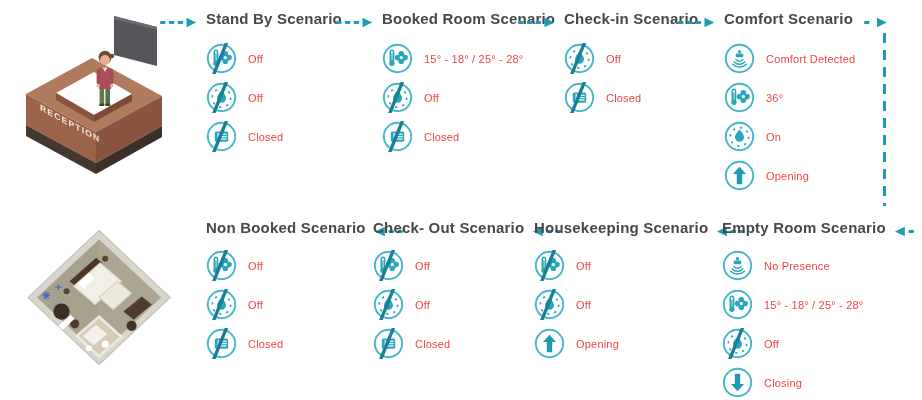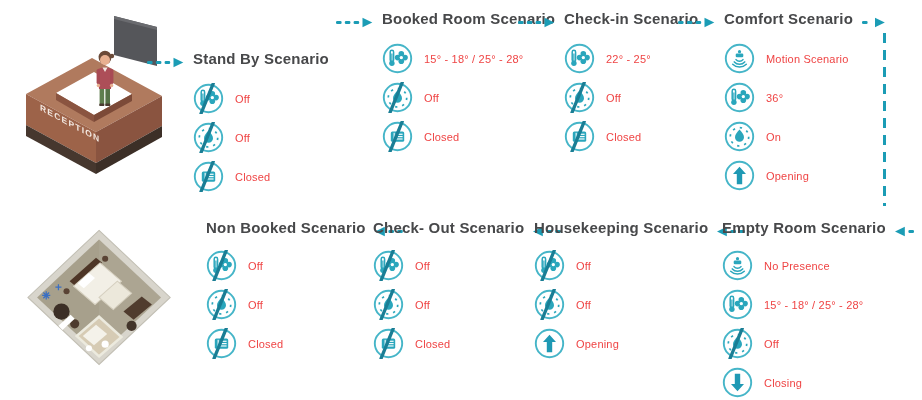--- a/index.html
+++ b/index.html
@@ -97,21 +97,21 @@
     <polygon points="44,114 56,103 60,107 48,118" fill="#ffffff"></polygon>
 
     <g stroke="#3a6fc4" stroke-width="1.2">
       <path d="M32,80 L32,88 M28,84 L36,84 M29.2,81.2 L34.8,86.8 M34.8,81.2 L29.2,86.8"></path>
       <path d="M44,73 L44,79 M41,76 L47,76"></path>
     </g>
   </svg>
 
   <div class="row-top">
 
-    <div class="col" style="left:193px; top:10px;margin-top:40px;">
+    <div class="col" style="left:206px; top:10px;">
       <div class="hdr">
         <span class="lead">
           <svg width="37" height="11" viewBox="0 0 37 11">
               <g fill="#1b9cb5">
                 <rect x="0" y="4" width="5.6" height="3" rx="1.2"></rect>
                 <rect x="8.8" y="4" width="5.6" height="3" rx="1.2"></rect>
                 <rect x="17.6" y="4" width="5.6" height="3" rx="1.2"></rect>
                 <path d="M26.5,0.8 L36.3,5.5 L26.5,10.2 Z"></path>
               </g>
             </svg>
@@ -243,150 +243,195 @@
               </g>
             </svg>
         </span>
         <span>Check-in Scenario</span>
       </div>
       <div class="items">
           <div class="item">
             <span class="icon">
               <svg width="31" height="31" viewBox="0 0 31 31">
                 <circle cx="15.5" cy="15.5" r="13.7" fill="none" stroke="#45b5c8" stroke-width="1.9"></circle>
+                <circle cx="15.5" cy="15.8" r="9.2" fill="none" stroke="#2aa6bc" stroke-width="1.7" stroke-dasharray="2.3 4.93"></circle>
+                <path d="M15.5,8.6 C13,11.6 11,13.8 11,16.3 a4.5,4.5 0 0 0 9,0 C20,13.8 18,11.6 15.5,8.6 Z" fill="#2aa6bc"></path>
+                <path d="M8,30.6 L20.2,0.6" stroke="#1a7e95" stroke-width="3.3" stroke-linecap="round" fill="none"></path>
+              </svg>
+            </span>
+            <span class="label">Off</span>
+          </div>
+          <div class="item">
+            <span class="icon">
+              <svg width="31" height="31" viewBox="0 0 31 31">
+                <circle cx="15.5" cy="15.5" r="13.7" fill="none" stroke="#45b5c8" stroke-width="1.9"></circle>
+                <rect x="8.8" y="10.4" width="13.4" height="10.4" rx="1.6" fill="#2aa6bc"></rect>
+                <rect x="11.6" y="11.8" width="1.1" height="7.6" fill="#fff"></rect>
+                <g fill="#fff">
+                  <rect x="13.6" y="12.7" width="7" height="1.15"></rect>
+                  <rect x="13.6" y="15.05" width="7" height="1.15"></rect>
+                  <rect x="13.6" y="17.4" width="7" height="1.15"></rect>
+                </g>
+                <path d="M8,30.6 L20.2,0.6" stroke="#1a7e95" stroke-width="3.3" stroke-linecap="round" fill="none"></path>
+              </svg>
+            </span>
+            <span class="label">Closed</span>
+          </div>
+        </div>
+    </div>
+
+    <div class="col" style="left:724px; top:10px;">
+      <div class="hdr">
+        <span class="lead">
+          <svg width="37" height="11" viewBox="0 0 37 11">
+              <g fill="#1b9cb5">
+                <rect x="0" y="4" width="5.6" height="3" rx="1.2"></rect>
+                <rect x="8.8" y="4" width="5.6" height="3" rx="1.2"></rect>
+                <rect x="17.6" y="4" width="5.6" height="3" rx="1.2"></rect>
+                <path d="M26.5,0.8 L36.3,5.5 L26.5,10.2 Z"></path>
+              </g>
+            </svg>
+        </span>
+        <span>Comfort Scenario</span>
+        <span class="trail">
+          <svg width="24" height="11" viewBox="0 0 24 11">
+              <g fill="#1b9cb5">
+                <rect x="0" y="4" width="5.6" height="3" rx="1.2"></rect>
+                <path d="M13,0.8 L22.8,5.5 L13,10.2 Z"></path>
+              </g>
+            </svg>
+        </span>
+      </div>
+      <div class="items">
+          <div class="item">
+            <span class="icon">
+              <svg width="31" height="31" viewBox="0 0 31 31">
+                <circle cx="15.5" cy="15.5" r="13.7" fill="none" stroke="#45b5c8" stroke-width="1.9"></circle>
+                <circle cx="15.5" cy="8.7" r="1.6" fill="#2aa6bc"></circle>
+                <rect x="11.7" y="10.4" width="7.6" height="3.8" rx="1.3" fill="#2aa6bc"></rect>
+                <g fill="none" stroke="#2aa6bc" stroke-width="1.5" stroke-linecap="round">
+                  <path d="M12,16.6 a4.4,4.4 0 0 0 7,0"></path>
+                  <path d="M10.3,18.9 a7,7 0 0 0 10.4,0"></path>
+                  <path d="M8.7,21.2 a9.6,9.6 0 0 0 13.6,0"></path>
+                </g>
+              </svg>
+            </span>
+            <span class="label">Comfort Detected</span>
+          </div>
+          <div class="item">
+            <span class="icon">
+              <svg width="31" height="31" viewBox="0 0 31 31">
+                <circle cx="15.5" cy="15.5" r="13.7" fill="none" stroke="#45b5c8" stroke-width="1.9"></circle>
                 <rect x="8.2" y="7.2" width="3.4" height="11.5" rx="1.7" fill="none" stroke="#2aa6bc" stroke-width="1.5"></rect>
                 <rect x="9.3" y="10.5" width="1.2" height="8" fill="#2aa6bc"></rect>
                 <circle cx="9.9" cy="20.2" r="2.7" fill="#2aa6bc"></circle>
                 <g fill="#2aa6bc">
                   <circle cx="19.3" cy="10.9" r="2.8"></circle>
                   <circle cx="23" cy="14.6" r="2.8"></circle>
                   <circle cx="19.3" cy="18.3" r="2.8"></circle>
                   <circle cx="15.6" cy="14.6" r="2.8"></circle>
                 </g>
                 <circle cx="19.3" cy="14.6" r="1.6" fill="#fff"></circle>
               </svg>
             </span>
-            <span class="label">22° - 25°</span>
-          </div>
-          <div class="item">
-            <span class="icon">
-              <svg width="31" height="31" viewBox="0 0 31 31">
-                <circle cx="15.5" cy="15.5" r="13.7" fill="none" stroke="#45b5c8" stroke-width="1.9"></circle>
-                <circle cx="15.5" cy="15.8" r="9.2" fill="none" stroke="#2aa6bc" stroke-width="1.7" stroke-dasharray="2.3 4.93"></circle>
-                <path d="M15.5,8.6 C13,11.6 11,13.8 11,16.3 a4.5,4.5 0 0 0 9,0 C20,13.8 18,11.6 15.5,8.6 Z" fill="#2aa6bc"></path>
-                <path d="M8,30.6 L20.2,0.6" stroke="#1a7e95" stroke-width="3.3" stroke-linecap="round" fill="none"></path>
-              </svg>
-            </span>
-            <span class="label">Off</span>
-          </div>
-          <div class="item">
-            <span class="icon">
-              <svg width="31" height="31" viewBox="0 0 31 31">
-                <circle cx="15.5" cy="15.5" r="13.7" fill="none" stroke="#45b5c8" stroke-width="1.9"></circle>
-                <rect x="8.8" y="10.4" width="13.4" height="10.4" rx="1.6" fill="#2aa6bc"></rect>
-                <rect x="11.6" y="11.8" width="1.1" height="7.6" fill="#fff"></rect>
-                <g fill="#fff">
-                  <rect x="13.6" y="12.7" width="7" height="1.15"></rect>
-                  <rect x="13.6" y="15.05" width="7" height="1.15"></rect>
-                  <rect x="13.6" y="17.4" width="7" height="1.15"></rect>
-                </g>
-                <path d="M8,30.6 L20.2,0.6" stroke="#1a7e95" stroke-width="3.3" stroke-linecap="round" fill="none"></path>
-              </svg>
-            </span>
-            <span class="label">Closed</span>
-          </div>
-        </div>
-    </div>
-
-    <div class="col" style="left:724px; top:10px;">
-      <div class="hdr">
-        <span class="lead">
-          <svg width="37" height="11" viewBox="0 0 37 11">
-              <g fill="#1b9cb5">
-                <rect x="0" y="4" width="5.6" height="3" rx="1.2"></rect>
-                <rect x="8.8" y="4" width="5.6" height="3" rx="1.2"></rect>
-                <rect x="17.6" y="4" width="5.6" height="3" rx="1.2"></rect>
-                <path d="M26.5,0.8 L36.3,5.5 L26.5,10.2 Z"></path>
-              </g>
-            </svg>
-        </span>
-        <span>Comfort Scenario</span>
+            <span class="label">36°</span>
+          </div>
+          <div class="item">
+            <span class="icon">
+              <svg width="31" height="31" viewBox="0 0 31 31">
+                <circle cx="15.5" cy="15.5" r="13.7" fill="none" stroke="#45b5c8" stroke-width="1.9"></circle>
+                <circle cx="15.5" cy="15.8" r="9.2" fill="none" stroke="#2aa6bc" stroke-width="1.7" stroke-dasharray="2.3 4.93"></circle>
+                <path d="M15.5,8.6 C13,11.6 11,13.8 11,16.3 a4.5,4.5 0 0 0 9,0 C20,13.8 18,11.6 15.5,8.6 Z" fill="#2aa6bc"></path>
+              </svg>
+            </span>
+            <span class="label">On</span>
+          </div>
+          <div class="item">
+            <span class="icon">
+              <svg width="31" height="31" viewBox="0 0 31 31">
+                <circle cx="15.5" cy="15.5" r="13.7" fill="none" stroke="#45b5c8" stroke-width="1.9"></circle>
+                <path d="M15.5,6.8 L22,14 L18.2,14 L18.2,24.2 L12.8,24.2 L12.8,14 L9,14 Z" fill="#1f99b4"></path>
+              </svg>
+            </span>
+            <span class="label">Opening</span>
+          </div>
+        </div>
+    </div>
+  </div>
+
+  <div id="connector"></div>
+
+  <div class="row-bottom">
+
+    <div class="col" style="left:206px; top:219px;">
+      <div class="hdr">
+        <span>Non Booked Scenario</span>
         <span class="trail">
-          <svg width="24" height="11" viewBox="0 0 24 11">
-              <g fill="#1b9cb5">
-                <rect x="0" y="4" width="5.6" height="3" rx="1.2"></rect>
-                <path d="M13,0.8 L22.8,5.5 L13,10.2 Z"></path>
-              </g>
-            </svg>
-        </span>
-      </div>
-      <div class="items">
-          <div class="item">
-            <span class="icon">
-              <svg width="31" height="31" viewBox="0 0 31 31">
-                <circle cx="15.5" cy="15.5" r="13.7" fill="none" stroke="#45b5c8" stroke-width="1.9"></circle>
-                <circle cx="15.5" cy="8.7" r="1.6" fill="#2aa6bc"></circle>
-                <rect x="11.7" y="10.4" width="7.6" height="3.8" rx="1.3" fill="#2aa6bc"></rect>
-                <g fill="none" stroke="#2aa6bc" stroke-width="1.5" stroke-linecap="round">
-                  <path d="M12,16.6 a4.4,4.4 0 0 0 7,0"></path>
-                  <path d="M10.3,18.9 a7,7 0 0 0 10.4,0"></path>
-                  <path d="M8.7,21.2 a9.6,9.6 0 0 0 13.6,0"></path>
-                </g>
-              </svg>
-            </span>
-            <span class="label">Motion Scenario</span>
-          </div>
+          <svg width="30" height="11" viewBox="0 0 30 11">
+              <g fill="#1b9cb5">
+                <path d="M9.8,0.8 L0,5.5 L9.8,10.2 Z"></path>
+                <rect x="13.4" y="4" width="5.6" height="3" rx="1.2"></rect>
+                <rect x="22.2" y="4" width="5.6" height="3" rx="1.2"></rect>
+              </g>
+            </svg>
+        </span>
+      </div>
+      <div class="items">
           <div class="item">
             <span class="icon">
               <svg width="31" height="31" viewBox="0 0 31 31">
                 <circle cx="15.5" cy="15.5" r="13.7" fill="none" stroke="#45b5c8" stroke-width="1.9"></circle>
                 <rect x="8.2" y="7.2" width="3.4" height="11.5" rx="1.7" fill="none" stroke="#2aa6bc" stroke-width="1.5"></rect>
                 <rect x="9.3" y="10.5" width="1.2" height="8" fill="#2aa6bc"></rect>
                 <circle cx="9.9" cy="20.2" r="2.7" fill="#2aa6bc"></circle>
                 <g fill="#2aa6bc">
                   <circle cx="19.3" cy="10.9" r="2.8"></circle>
                   <circle cx="23" cy="14.6" r="2.8"></circle>
                   <circle cx="19.3" cy="18.3" r="2.8"></circle>
                   <circle cx="15.6" cy="14.6" r="2.8"></circle>
                 </g>
                 <circle cx="19.3" cy="14.6" r="1.6" fill="#fff"></circle>
-              </svg>
-            </span>
-            <span class="label">36°</span>
-          </div>
-          <div class="item">
-            <span class="icon">
-              <svg width="31" height="31" viewBox="0 0 31 31">
-                <circle cx="15.5" cy="15.5" r="13.7" fill="none" stroke="#45b5c8" stroke-width="1.9"></circle>
-                <circle cx="15.5" cy="15.8" r="9.2" fill="none" stroke="#2aa6bc" stroke-width="1.7" stroke-dasharray="2.3 4.93"></circle>
-                <path d="M15.5,8.6 C13,11.6 11,13.8 11,16.3 a4.5,4.5 0 0 0 9,0 C20,13.8 18,11.6 15.5,8.6 Z" fill="#2aa6bc"></path>
-              </svg>
-            </span>
-            <span class="label">On</span>
-          </div>
-          <div class="item">
-            <span class="icon">
-              <svg width="31" height="31" viewBox="0 0 31 31">
-                <circle cx="15.5" cy="15.5" r="13.7" fill="none" stroke="#45b5c8" stroke-width="1.9"></circle>
-                <path d="M15.5,6.8 L22,14 L18.2,14 L18.2,24.2 L12.8,24.2 L12.8,14 L9,14 Z" fill="#1f99b4"></path>
-              </svg>
-            </span>
-            <span class="label">Opening</span>
-          </div>
-        </div>
-    </div>
-  </div>
-
-  <div id="connector"></div>
-
-  <div class="row-bottom">
-
-    <div class="col" style="left:206px; top:219px;">
-      <div class="hdr">
-        <span>Non Booked Scenario</span>
+                <path d="M8,30.6 L20.2,0.6" stroke="#1a7e95" stroke-width="3.3" stroke-linecap="round" fill="none"></path>
+              </svg>
+            </span>
+            <span class="label">Off</span>
+          </div>
+          <div class="item">
+            <span class="icon">
+              <svg width="31" height="31" viewBox="0 0 31 31">
+                <circle cx="15.5" cy="15.5" r="13.7" fill="none" stroke="#45b5c8" stroke-width="1.9"></circle>
+                <circle cx="15.5" cy="15.8" r="9.2" fill="none" stroke="#2aa6bc" stroke-width="1.7" stroke-dasharray="2.3 4.93"></circle>
+                <path d="M15.5,8.6 C13,11.6 11,13.8 11,16.3 a4.5,4.5 0 0 0 9,0 C20,13.8 18,11.6 15.5,8.6 Z" fill="#2aa6bc"></path>
+                <path d="M8,30.6 L20.2,0.6" stroke="#1a7e95" stroke-width="3.3" stroke-linecap="round" fill="none"></path>
+              </svg>
+            </span>
+            <span class="label">Off</span>
+          </div>
+          <div class="item">
+            <span class="icon">
+              <svg width="31" height="31" viewBox="0 0 31 31">
+                <circle cx="15.5" cy="15.5" r="13.7" fill="none" stroke="#45b5c8" stroke-width="1.9"></circle>
+                <rect x="8.8" y="10.4" width="13.4" height="10.4" rx="1.6" fill="#2aa6bc"></rect>
+                <rect x="11.6" y="11.8" width="1.1" height="7.6" fill="#fff"></rect>
+                <g fill="#fff">
+                  <rect x="13.6" y="12.7" width="7" height="1.15"></rect>
+                  <rect x="13.6" y="15.05" width="7" height="1.15"></rect>
+                  <rect x="13.6" y="17.4" width="7" height="1.15"></rect>
+                </g>
+                <path d="M8,30.6 L20.2,0.6" stroke="#1a7e95" stroke-width="3.3" stroke-linecap="round" fill="none"></path>
+              </svg>
+            </span>
+            <span class="label">Closed</span>
+          </div>
+        </div>
+    </div>
+
+    <div class="col" style="left:373px; top:219px;">
+      <div class="hdr">
+        <span>Check- Out Scenario</span>
         <span class="trail">
           <svg width="30" height="11" viewBox="0 0 30 11">
               <g fill="#1b9cb5">
                 <path d="M9.8,0.8 L0,5.5 L9.8,10.2 Z"></path>
                 <rect x="13.4" y="4" width="5.6" height="3" rx="1.2"></rect>
                 <rect x="22.2" y="4" width="5.6" height="3" rx="1.2"></rect>
               </g>
             </svg>
         </span>
       </div>
@@ -433,23 +478,23 @@
                   <rect x="13.6" y="17.4" width="7" height="1.15"></rect>
                 </g>
                 <path d="M8,30.6 L20.2,0.6" stroke="#1a7e95" stroke-width="3.3" stroke-linecap="round" fill="none"></path>
               </svg>
             </span>
             <span class="label">Closed</span>
           </div>
         </div>
     </div>
 
-    <div class="col" style="left:373px; top:219px;">
-      <div class="hdr">
-        <span>Check- Out Scenario</span>
+    <div class="col" style="left:534px; top:219px;">
+      <div class="hdr">
+        <span>Housekeeping Scenario</span>
         <span class="trail">
           <svg width="30" height="11" viewBox="0 0 30 11">
               <g fill="#1b9cb5">
                 <path d="M9.8,0.8 L0,5.5 L9.8,10.2 Z"></path>
                 <rect x="13.4" y="4" width="5.6" height="3" rx="1.2"></rect>
                 <rect x="22.2" y="4" width="5.6" height="3" rx="1.2"></rect>
               </g>
             </svg>
         </span>
       </div>
@@ -481,133 +526,70 @@
                 <path d="M15.5,8.6 C13,11.6 11,13.8 11,16.3 a4.5,4.5 0 0 0 9,0 C20,13.8 18,11.6 15.5,8.6 Z" fill="#2aa6bc"></path>
                 <path d="M8,30.6 L20.2,0.6" stroke="#1a7e95" stroke-width="3.3" stroke-linecap="round" fill="none"></path>
               </svg>
             </span>
             <span class="label">Off</span>
           </div>
           <div class="item">
             <span class="icon">
               <svg width="31" height="31" viewBox="0 0 31 31">
                 <circle cx="15.5" cy="15.5" r="13.7" fill="none" stroke="#45b5c8" stroke-width="1.9"></circle>
-                <rect x="8.8" y="10.4" width="13.4" height="10.4" rx="1.6" fill="#2aa6bc"></rect>
-                <rect x="11.6" y="11.8" width="1.1" height="7.6" fill="#fff"></rect>
-                <g fill="#fff">
-                  <rect x="13.6" y="12.7" width="7" height="1.15"></rect>
-                  <rect x="13.6" y="15.05" width="7" height="1.15"></rect>
-                  <rect x="13.6" y="17.4" width="7" height="1.15"></rect>
-                </g>
-                <path d="M8,30.6 L20.2,0.6" stroke="#1a7e95" stroke-width="3.3" stroke-linecap="round" fill="none"></path>
-              </svg>
-            </span>
-            <span class="label">Closed</span>
-          </div>
-        </div>
-    </div>
-
-    <div class="col" style="left:534px; top:219px;">
-      <div class="hdr">
-        <span>Housekeeping Scenario</span>
+                <path d="M15.5,6.8 L22,14 L18.2,14 L18.2,24.2 L12.8,24.2 L12.8,14 L9,14 Z" fill="#1f99b4"></path>
+              </svg>
+            </span>
+            <span class="label">Opening</span>
+          </div>
+        </div>
+    </div>
+
+    <div class="col" style="left:722px; top:219px;">
+      <div class="hdr">
+        <span>Empty Room Scenario</span>
         <span class="trail">
-          <svg width="30" height="11" viewBox="0 0 30 11">
+          <svg width="20" height="11" viewBox="0 0 20 11">
               <g fill="#1b9cb5">
                 <path d="M9.8,0.8 L0,5.5 L9.8,10.2 Z"></path>
                 <rect x="13.4" y="4" width="5.6" height="3" rx="1.2"></rect>
-                <rect x="22.2" y="4" width="5.6" height="3" rx="1.2"></rect>
-              </g>
-            </svg>
-        </span>
-      </div>
-      <div class="items">
+              </g>
+            </svg>
+        </span>
+      </div>
+      <div class="items">
+          <div class="item">
+            <span class="icon">
+              <svg width="31" height="31" viewBox="0 0 31 31">
+                <circle cx="15.5" cy="15.5" r="13.7" fill="none" stroke="#45b5c8" stroke-width="1.9"></circle>
+                <circle cx="15.5" cy="8.7" r="1.6" fill="#2aa6bc"></circle>
+                <rect x="11.7" y="10.4" width="7.6" height="3.8" rx="1.3" fill="#2aa6bc"></rect>
+                <g fill="none" stroke="#2aa6bc" stroke-width="1.5" stroke-linecap="round">
+                  <path d="M12,16.6 a4.4,4.4 0 0 0 7,0"></path>
+                  <path d="M10.3,18.9 a7,7 0 0 0 10.4,0"></path>
+                  <path d="M8.7,21.2 a9.6,9.6 0 0 0 13.6,0"></path>
+                </g>
+              </svg>
+            </span>
+            <span class="label">No Presence</span>
+          </div>
           <div class="item">
             <span class="icon">
               <svg width="31" height="31" viewBox="0 0 31 31">
                 <circle cx="15.5" cy="15.5" r="13.7" fill="none" stroke="#45b5c8" stroke-width="1.9"></circle>
                 <rect x="8.2" y="7.2" width="3.4" height="11.5" rx="1.7" fill="none" stroke="#2aa6bc" stroke-width="1.5"></rect>
                 <rect x="9.3" y="10.5" width="1.2" height="8" fill="#2aa6bc"></rect>
                 <circle cx="9.9" cy="20.2" r="2.7" fill="#2aa6bc"></circle>
                 <g fill="#2aa6bc">
                   <circle cx="19.3" cy="10.9" r="2.8"></circle>
                   <circle cx="23" cy="14.6" r="2.8"></circle>
                   <circle cx="19.3" cy="18.3" r="2.8"></circle>
                   <circle cx="15.6" cy="14.6" r="2.8"></circle>
                 </g>
                 <circle cx="19.3" cy="14.6" r="1.6" fill="#fff"></circle>
-                <path d="M8,30.6 L20.2,0.6" stroke="#1a7e95" stroke-width="3.3" stroke-linecap="round" fill="none"></path>
-              </svg>
-            </span>
-            <span class="label">Off</span>
-          </div>
-          <div class="item">
-            <span class="icon">
-              <svg width="31" height="31" viewBox="0 0 31 31">
-                <circle cx="15.5" cy="15.5" r="13.7" fill="none" stroke="#45b5c8" stroke-width="1.9"></circle>
-                <circle cx="15.5" cy="15.8" r="9.2" fill="none" stroke="#2aa6bc" stroke-width="1.7" stroke-dasharray="2.3 4.93"></circle>
-                <path d="M15.5,8.6 C13,11.6 11,13.8 11,16.3 a4.5,4.5 0 0 0 9,0 C20,13.8 18,11.6 15.5,8.6 Z" fill="#2aa6bc"></path>
-                <path d="M8,30.6 L20.2,0.6" stroke="#1a7e95" stroke-width="3.3" stroke-linecap="round" fill="none"></path>
-              </svg>
-            </span>
-            <span class="label">Off</span>
-          </div>
-          <div class="item">
-            <span class="icon">
-              <svg width="31" height="31" viewBox="0 0 31 31">
-                <circle cx="15.5" cy="15.5" r="13.7" fill="none" stroke="#45b5c8" stroke-width="1.9"></circle>
-                <path d="M15.5,6.8 L22,14 L18.2,14 L18.2,24.2 L12.8,24.2 L12.8,14 L9,14 Z" fill="#1f99b4"></path>
-              </svg>
-            </span>
-            <span class="label">Opening</span>
-          </div>
-        </div>
-    </div>
-
-    <div class="col" style="left:722px; top:219px;">
-      <div class="hdr">
-        <span>Empty Room Scenario</span>
-        <span class="trail">
-          <svg width="20" height="11" viewBox="0 0 20 11">
-              <g fill="#1b9cb5">
-                <path d="M9.8,0.8 L0,5.5 L9.8,10.2 Z"></path>
-                <rect x="13.4" y="4" width="5.6" height="3" rx="1.2"></rect>
-              </g>
-            </svg>
-        </span>
-      </div>
-      <div class="items">
-          <div class="item">
-            <span class="icon">
-              <svg width="31" height="31" viewBox="0 0 31 31">
-                <circle cx="15.5" cy="15.5" r="13.7" fill="none" stroke="#45b5c8" stroke-width="1.9"></circle>
-                <circle cx="15.5" cy="8.7" r="1.6" fill="#2aa6bc"></circle>
-                <rect x="11.7" y="10.4" width="7.6" height="3.8" rx="1.3" fill="#2aa6bc"></rect>
-                <g fill="none" stroke="#2aa6bc" stroke-width="1.5" stroke-linecap="round">
-                  <path d="M12,16.6 a4.4,4.4 0 0 0 7,0"></path>
-                  <path d="M10.3,18.9 a7,7 0 0 0 10.4,0"></path>
-                  <path d="M8.7,21.2 a9.6,9.6 0 0 0 13.6,0"></path>
-                </g>
-              </svg>
-            </span>
-            <span class="label">No Presence</span>
-          </div>
-          <div class="item">
-            <span class="icon">
-              <svg width="31" height="31" viewBox="0 0 31 31">
-                <circle cx="15.5" cy="15.5" r="13.7" fill="none" stroke="#45b5c8" stroke-width="1.9"></circle>
-                <rect x="8.2" y="7.2" width="3.4" height="11.5" rx="1.7" fill="none" stroke="#2aa6bc" stroke-width="1.5"></rect>
-                <rect x="9.3" y="10.5" width="1.2" height="8" fill="#2aa6bc"></rect>
-                <circle cx="9.9" cy="20.2" r="2.7" fill="#2aa6bc"></circle>
-                <g fill="#2aa6bc">
-                  <circle cx="19.3" cy="10.9" r="2.8"></circle>
-                  <circle cx="23" cy="14.6" r="2.8"></circle>
-                  <circle cx="19.3" cy="18.3" r="2.8"></circle>
-                  <circle cx="15.6" cy="14.6" r="2.8"></circle>
-                </g>
-                <circle cx="19.3" cy="14.6" r="1.6" fill="#fff"></circle>
               </svg>
             </span>
             <span class="label">15° - 18° / 25° - 28°</span>
           </div>
           <div class="item">
             <span class="icon">
               <svg width="31" height="31" viewBox="0 0 31 31">
                 <circle cx="15.5" cy="15.5" r="13.7" fill="none" stroke="#45b5c8" stroke-width="1.9"></circle>
                 <circle cx="15.5" cy="15.8" r="9.2" fill="none" stroke="#2aa6bc" stroke-width="1.7" stroke-dasharray="2.3 4.93"></circle>
                 <path d="M15.5,8.6 C13,11.6 11,13.8 11,16.3 a4.5,4.5 0 0 0 9,0 C20,13.8 18,11.6 15.5,8.6 Z" fill="#2aa6bc"></path>

